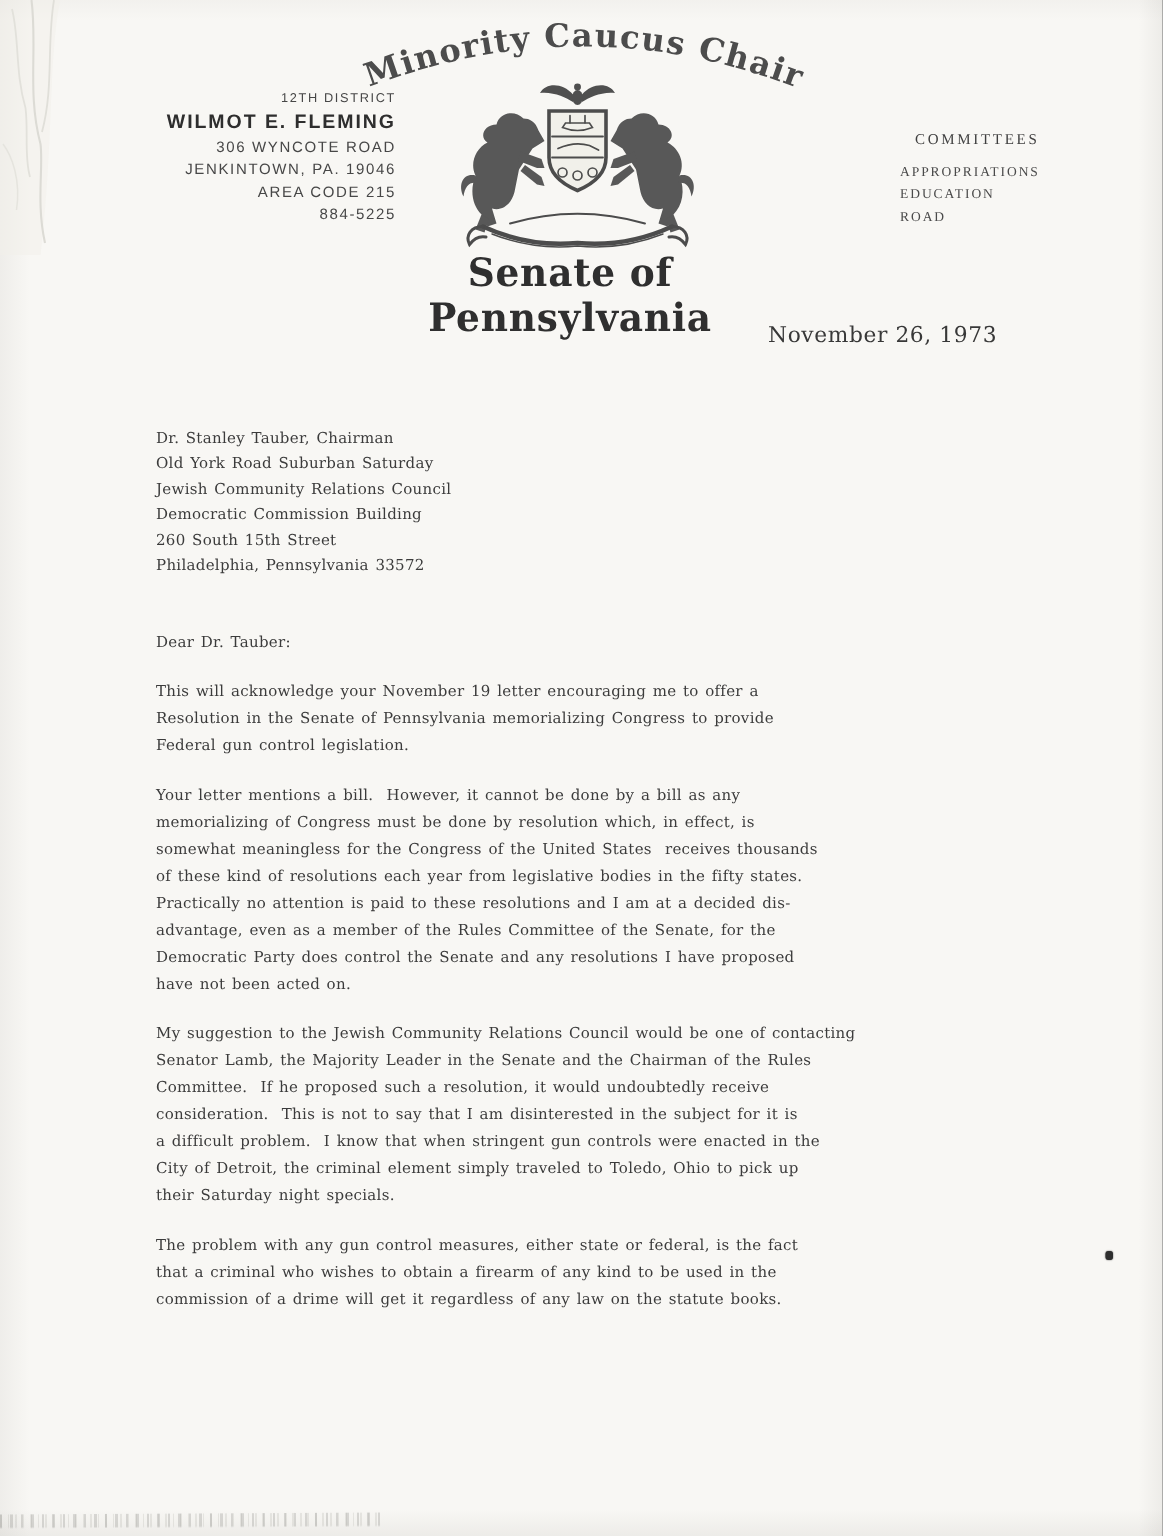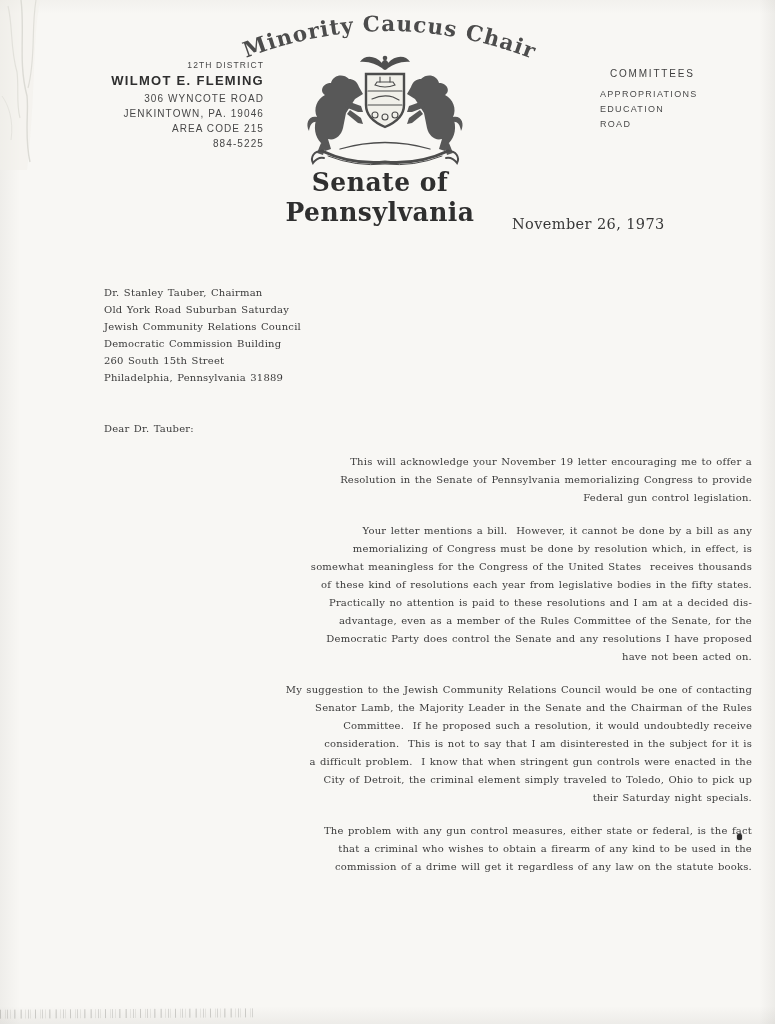--- a/index.html
+++ b/index.html
@@ -21,29 +21,29 @@
   .crest-svg{left:284px;top:53px;width:202px;height:118px;}
   .senate-title{
     left:235px;top:168px;width:290px;text-align:center;
     font-family:"DejaVu Serif",serif;font-weight:bold;font-size:25px;color:#2f2f2f;
     letter-spacing:.5px;transform:scaleY(1.04);
   }
   .sender-block{left:40px;top:60px;width:224px;text-align:right;font-family:"Liberation Sans",sans-serif;}
   .sender-district{font-size:8.5px;letter-spacing:1.1px;color:#474747;margin-bottom:3px;}
   .sender-name{font-size:13px;font-weight:bold;letter-spacing:1.3px;color:#2e2e2e;margin-bottom:5px;}
   .sender-line{font-size:10px;letter-spacing:1.1px;color:#474747;margin-bottom:4px;}
-  .committees-block{left:600px;top:68px;font-family:Liberation Sans, sans-serif;color:#4a4a4a;}
+  .committees-block{left:600px;top:88px;font-family:Liberation Serif, serif;color:#4a4a4a;}
   .committees-heading{font-size:10px;letter-spacing:1.8px;color:#3f3f3f;margin:0 0 10px 10px;}
   .committee-item{font-size:9px;letter-spacing:1.3px;margin-bottom:5px;}
   
   .date-line{left:512px;top:216px;font-size:14.5px;letter-spacing:.4px;color:#383838;text-align:center;}
   .letter-body{left:104px;top:284px;width:648px;font-size:10px;letter-spacing:.2px;word-spacing:1px;color:#3b3b3b;}
   .recipient-line{line-height:17px;}
   .salutation{margin-top:34px;line-height:18px;}
-  .para{margin:15px 0 0 0;line-height:18px;white-space:pre-wrap;text-align:right;}
+  .para{margin:15px 0 0 0;line-height:18px;white-space:pre-wrap;}
   
   .crease-svg{left:0;top:0;width:130px;height:170px;}
   .ink-speck{left:737px;top:834px;width:5px;height:6px;background:#2e2e2e;border-radius:2px;box-shadow:0 0 1px #2e2e2e;}
   .bottom-smudge{
     left:0;top:1009px;width:255px;height:9px;opacity:.5;filter:blur(.4px);transform:rotate(-.3deg);
     background:
       repeating-linear-gradient(90deg, rgba(90,90,85,.4) 0 1.5px, rgba(0,0,0,0) 1.5px 7px),
       repeating-linear-gradient(90deg, rgba(110,110,100,.25) 0 1px, rgba(0,0,0,0) 1px 5px);
   }
 </style>
@@ -121,21 +121,21 @@
 
   <div class="abs date-line">November 26, 1973</div>
 
   <div class="abs letter-body">
     <div>
       <div class="recipient-line">Dr. Stanley Tauber, Chairman</div>
       <div class="recipient-line">Old York Road Suburban Saturday</div>
       <div class="recipient-line">Jewish Community Relations Council</div>
       <div class="recipient-line">Democratic Commission Building</div>
       <div class="recipient-line">260 South 15th Street</div>
-      <div class="recipient-line">Philadelphia, Pennsylvania 31889</div>
+      <div class="recipient-line">Philadelphia, Pennsylvania 33572</div>
     </div>
     <div class="salutation">Dear Dr. Tauber:</div>
     <div class="para">This will acknowledge your November 19 letter encouraging me to offer a
 Resolution in the Senate of Pennsylvania memorializing Congress to provide
 Federal gun control legislation.</div>
     <div class="para">Your letter mentions a bill.  However, it cannot be done by a bill as any
 memorializing of Congress must be done by resolution which, in effect, is
 somewhat meaningless for the Congress of the United States  receives thousands
 of these kind of resolutions each year from legislative bodies in the fifty states.
 Practically no attention is paid to these resolutions and I am at a decided dis-

